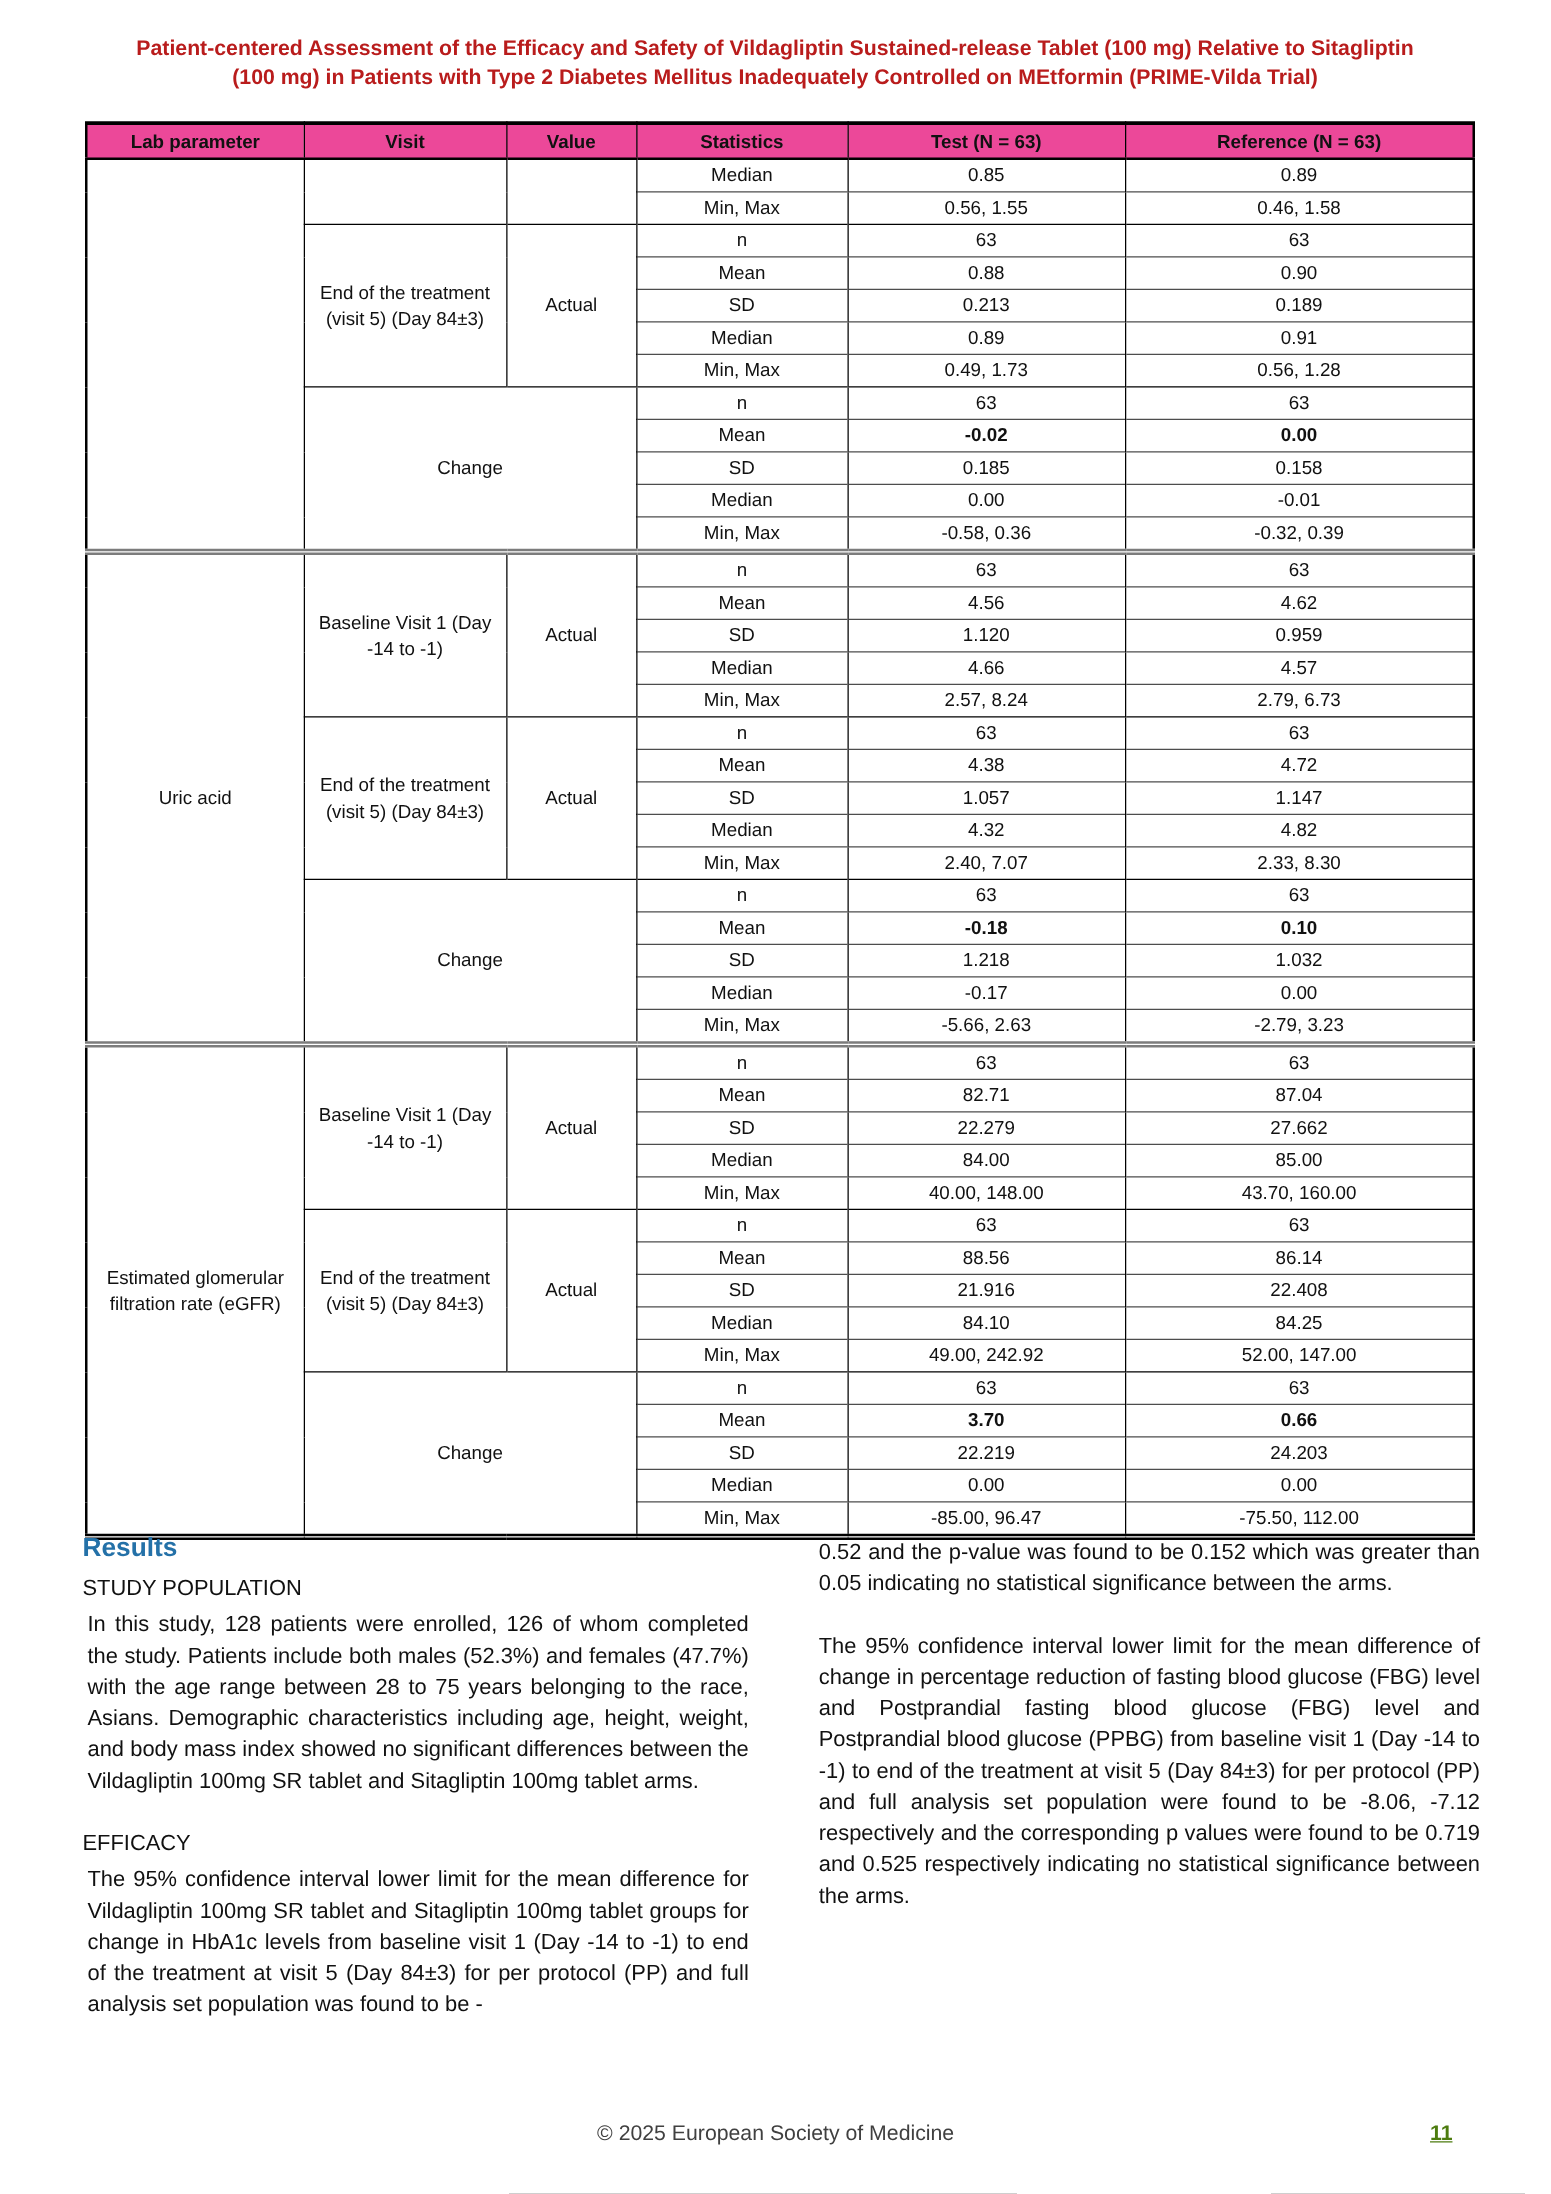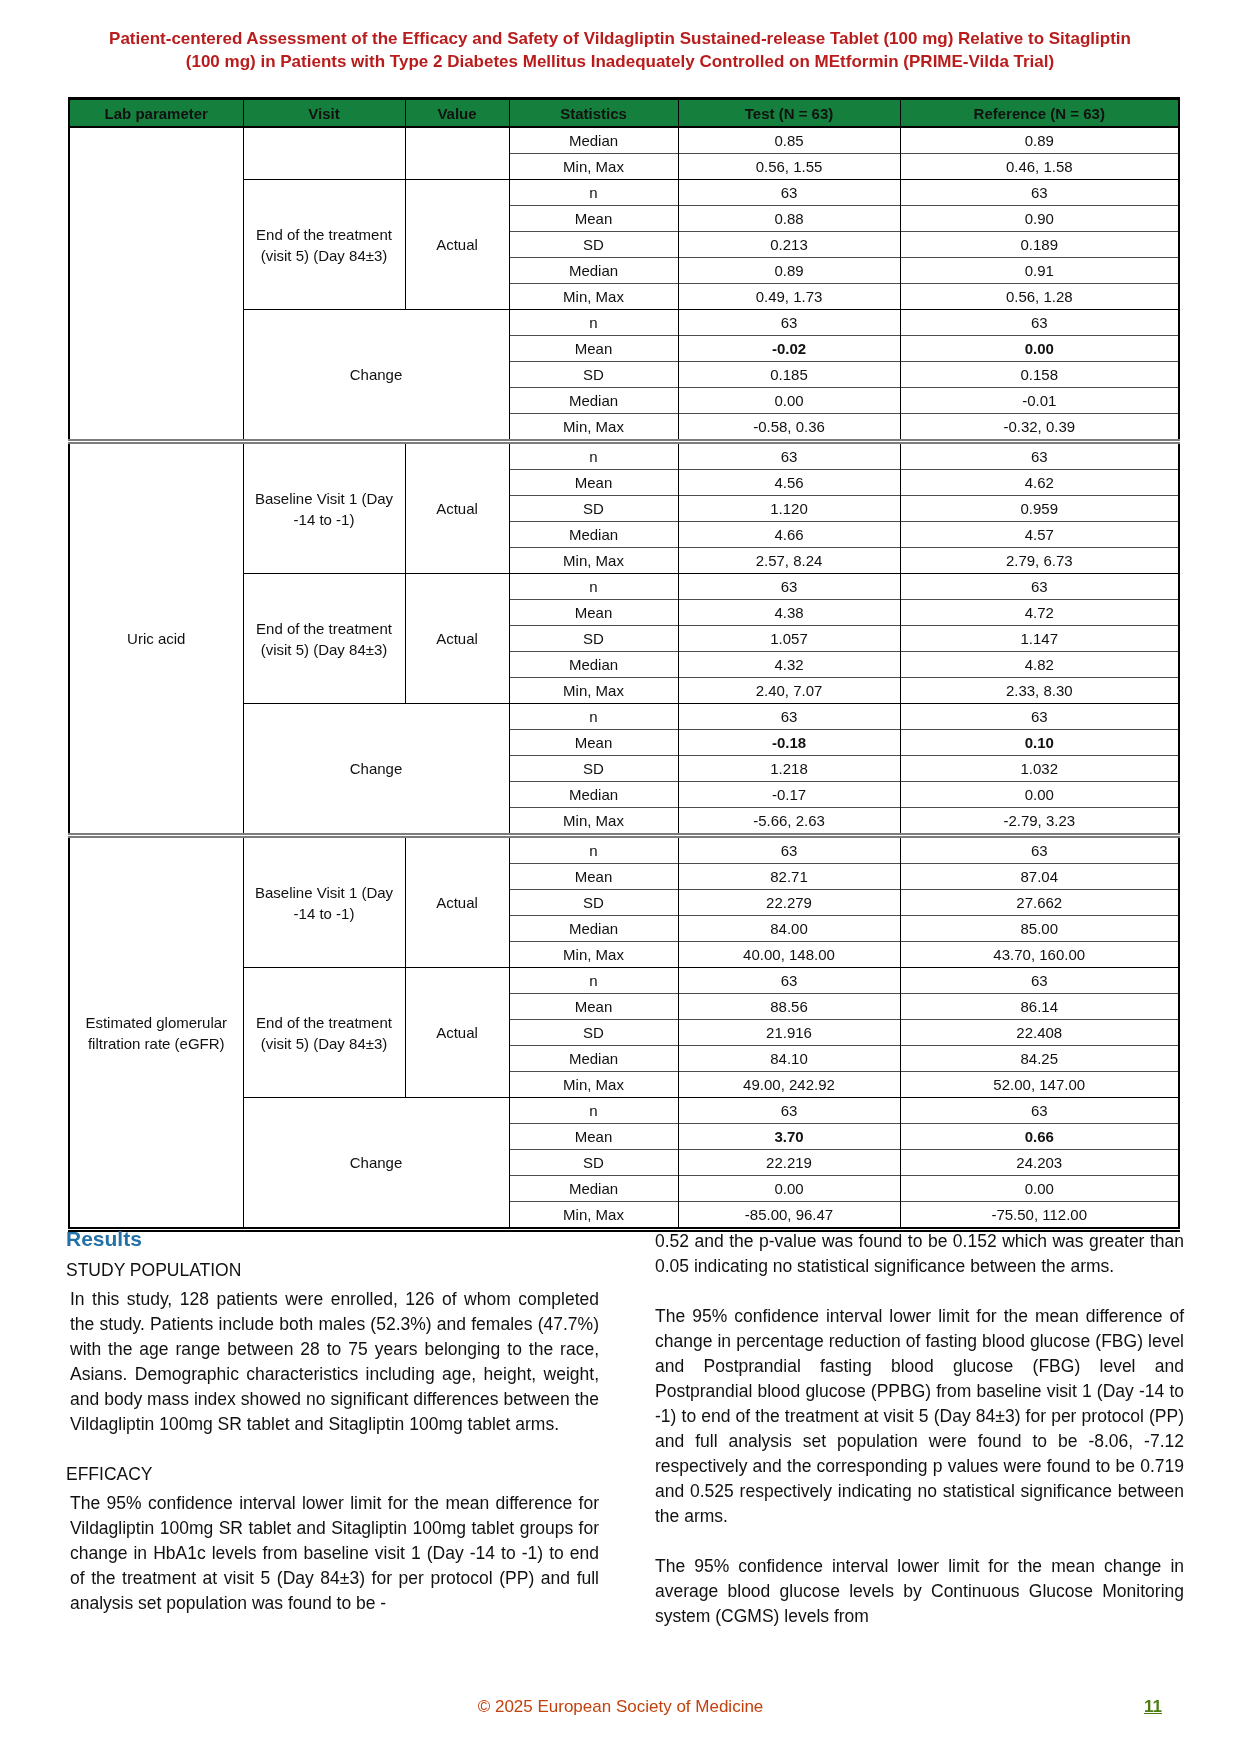--- a/index.html
+++ b/index.html
@@ -15,21 +15,21 @@
   }
   
   .table-wrap{ position:absolute; left:68px; top:97px; }
   table.lab{
     border-collapse:collapse; table-layout:fixed; width:1110px;
     border-left:2px solid #000; border-right:2px solid #000;
     border-top:3px solid #000; border-bottom:5px double #000;
     font-size:15px;
   }
   table.lab th{
-    background:#15803d; border:1px solid #000; border-bottom:2px solid #000;
+    background:#ec4899; border:1px solid #000; border-bottom:2px solid #000;
     font-weight:bold; height:26px; padding:0 2px;
   }
   table.lab td{
     border-left:1px solid #000; border-right:1px solid #000;
     text-align:center; vertical-align:middle;
     height:25px; padding:0 5px; line-height:19px;
   }
   table.lab td.sr{ border-top:1px solid #4d4d4d; }
   table.lab tr.group-start td{ border-top:1px solid #000; }
   table.lab tr.section-start td{ border-top:5px double #7c7c7c; }
@@ -41,21 +41,21 @@
     display:flex; gap:48px;
   }
   .col{ width:546px; text-align:justify; font-size:17.5px; line-height:25px; }
   .col p{ margin:4px; }
   .col p.gap-after{ margin-bottom:25px; }
   .results-heading{ color:#2471A8; font-size:21px; font-weight:bold; line-height:27px; margin:0 0 6px 0; }
   .subheading{ font-size:17.5px; line-height:25px; }
   
   .footer-line{
     position:absolute; left:0; top:1697px; width:100%; text-align:center;
-    color:#c2410c; font-size:17px;
+    color:#404040; font-size:17px;
   }
   .page-number{
     position:absolute; left:1128px; top:1697px; width:50px;
     color:#4d7c0f; font-size:17px; font-weight:bold; text-align:center;text-decoration:underline;
   }
 </style>
 </head>
 <body>
 
 <div class="page">
@@ -322,20 +322,19 @@
     <div class="col">
       <h2 class="results-heading">Results</h2>
       <div class="subheading">STUDY POPULATION</div>
       <p class="gap-after">In this study, 128 patients were enrolled, 126 of whom completed the study. Patients include both males (52.3%) and females (47.7%) with the age range between 28 to 75 years belonging to the race, Asians. Demographic characteristics including age, height, weight, and body mass index showed no significant differences between the Vildagliptin 100mg SR tablet and Sitagliptin 100mg tablet arms.</p>
       <div class="subheading">EFFICACY</div>
       <p>The 95% confidence interval lower limit for the mean difference for Vildagliptin 100mg SR tablet and Sitagliptin 100mg tablet groups for change in HbA1c levels from baseline visit 1 (Day -14 to -1) to end of the treatment at visit 5 (Day 84±3) for per protocol (PP) and full analysis set population was found to be -</p>
     </div>
     <div class="col">
       <p class="gap-after">0.52 and the p-value was found to be 0.152 which was greater than 0.05 indicating no statistical significance between the arms.</p>
       <p class="gap-after">The 95% confidence interval lower limit for the mean difference of change in percentage reduction of fasting blood glucose (FBG) level and Postprandial fasting blood glucose (FBG) level and Postprandial blood glucose (PPBG) from baseline visit 1 (Day -14 to -1) to end of the treatment at visit 5 (Day 84±3) for per protocol (PP) and full analysis set population were found to be -8.06, -7.12 respectively and the corresponding p values were found to be 0.719 and 0.525 respectively indicating no statistical significance between the arms.</p>
-      <p>The 95% confidence interval lower limit for the mean change in average blood glucose levels by Continuous Glucose Monitoring system (CGMS) levels from</p>
     </div>
   </div>
 
   <div class="footer-line">© 2025 European Society of Medicine</div>
   <div class="page-number">11</div>
 
 </div>
 
 </body></html>

